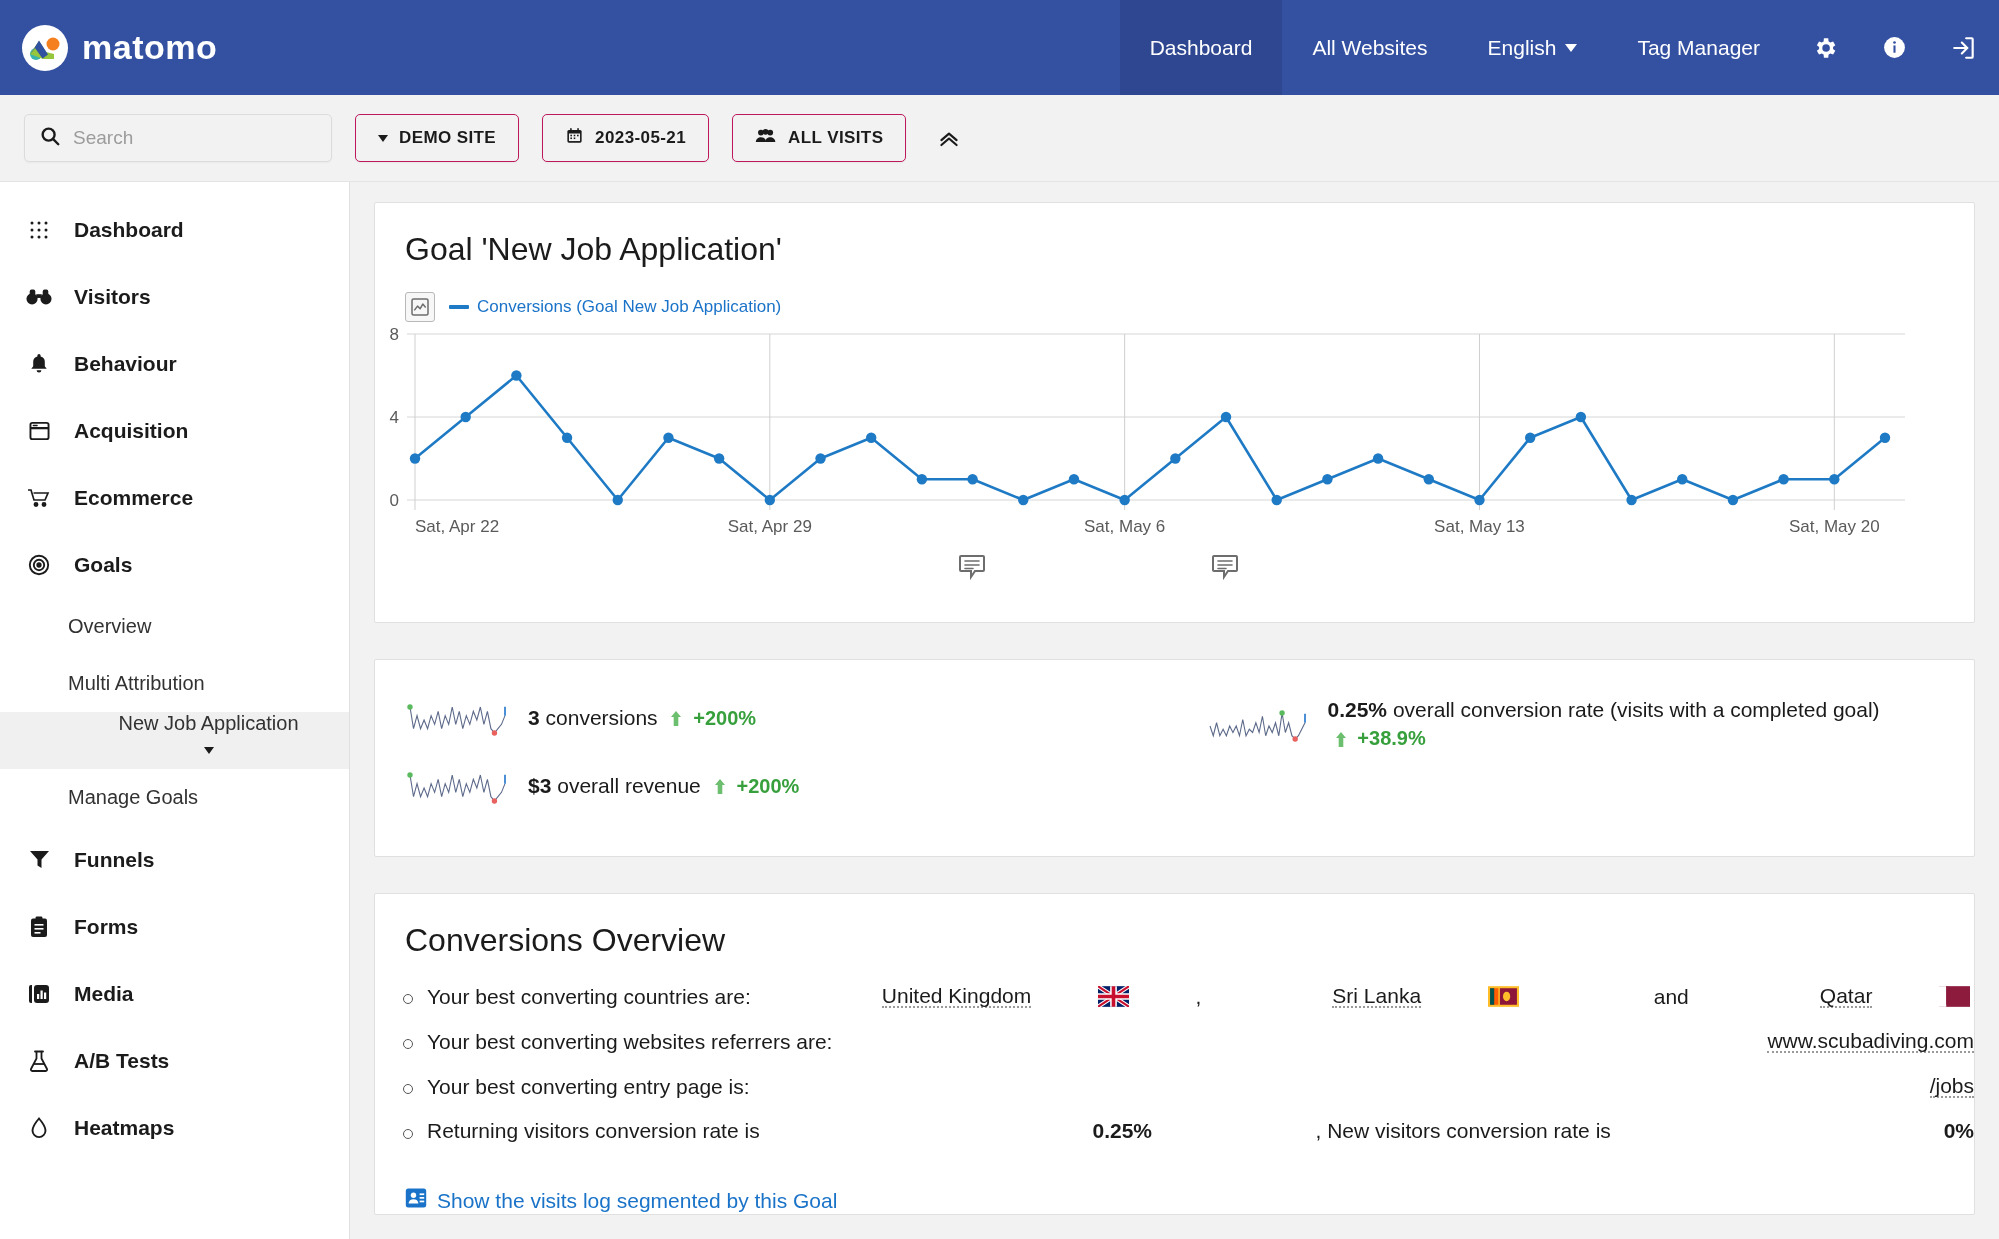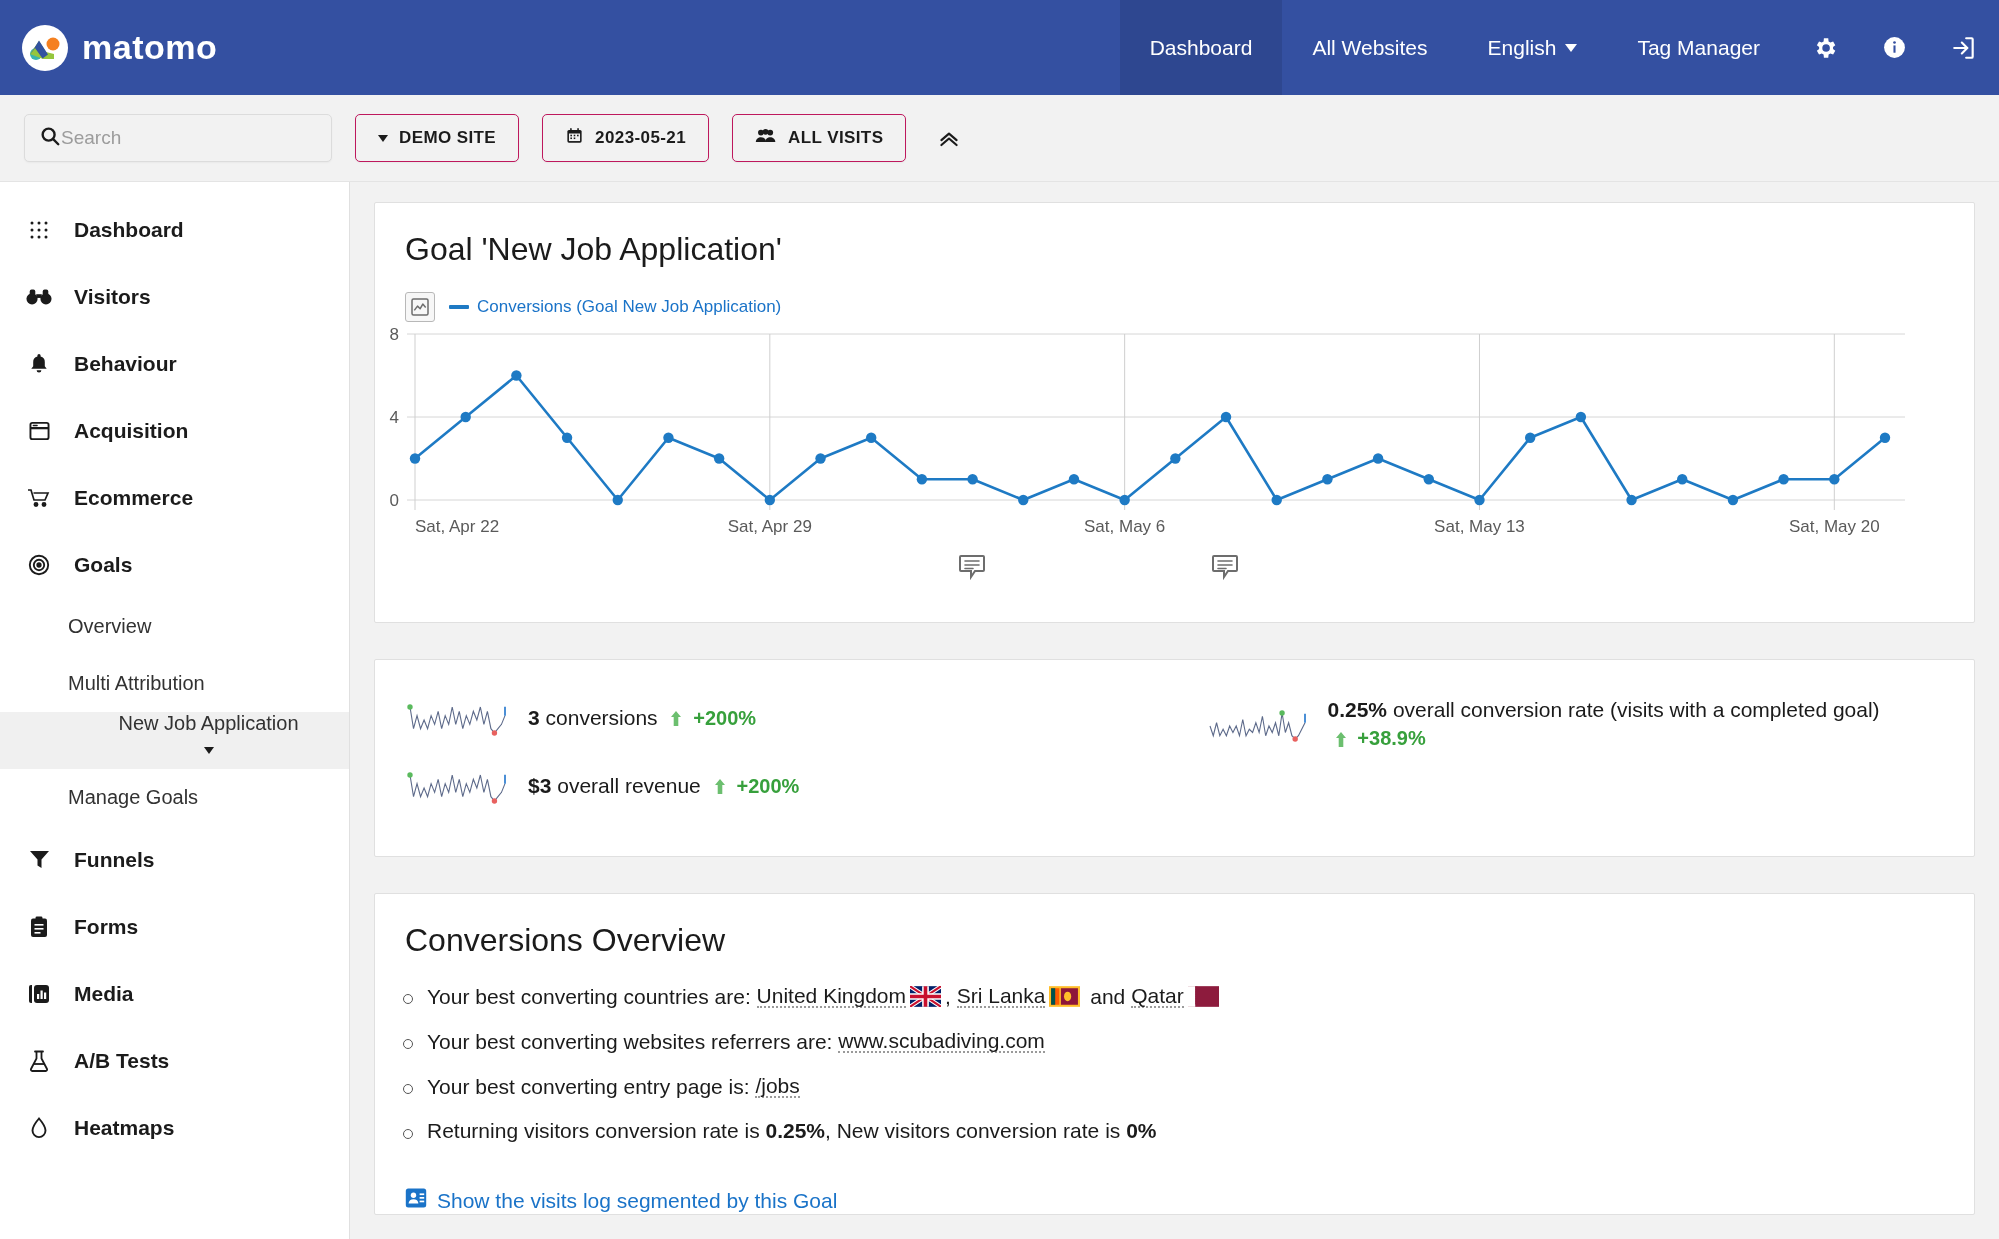--- a/index.html
+++ b/index.html
@@ -60,21 +60,21 @@
     display: flex; align-items: center;
     padding-left: 24px; gap: 23px;
     border-bottom: 1px solid #e4e4e4;
   }
   .search-box {
     width: 308px; height: 48px;
     background: #f2f2f2;
     border: 1px solid #dcdcdc;
     border-radius: 5px;
     display: flex; align-items: center;
-    padding: 0 14px; 
+    padding: 0 14px; gap: 12px;
     box-shadow: 0 1px 2px rgba(0,0,0,.04);
   }
   .search-box input {
     border: none; outline: none; background: transparent;
     font-size: 19px; color: #7a7a7a;
     font-family: "Liberation Sans", sans-serif;
     width: 100%;
   }
   .search-box input::placeholder { color: #9c9c9c; }
   .pill {
@@ -178,21 +178,21 @@
   .up-arrow { display: inline-block; vertical-align: middle; margin: 0 4px 0 6px; }
 
   
   .conv-list { padding: 26px 0 12px 52px; }
   .conv-list li {
     list-style: none;
     position: relative;
     font-size: 21px; color: #1b1b1b;
     line-height: 1.0;
     margin-bottom: 22px;
-    display: flex; align-items: center; flex-wrap: wrap;
+    display: flex; align-items: center; flex-wrap: wrap; justify-content: space-between;
   }
   .conv-list li::before {
     content: "";
     position: absolute; left: -24px; top: 9px;
     width: 8px; height: 8px; border-radius: 50%;
     border: 1.5px solid #555; background: transparent;
   }
   .dotted {
     border-bottom: 2px dotted #9a9a9a;
     cursor: pointer;

